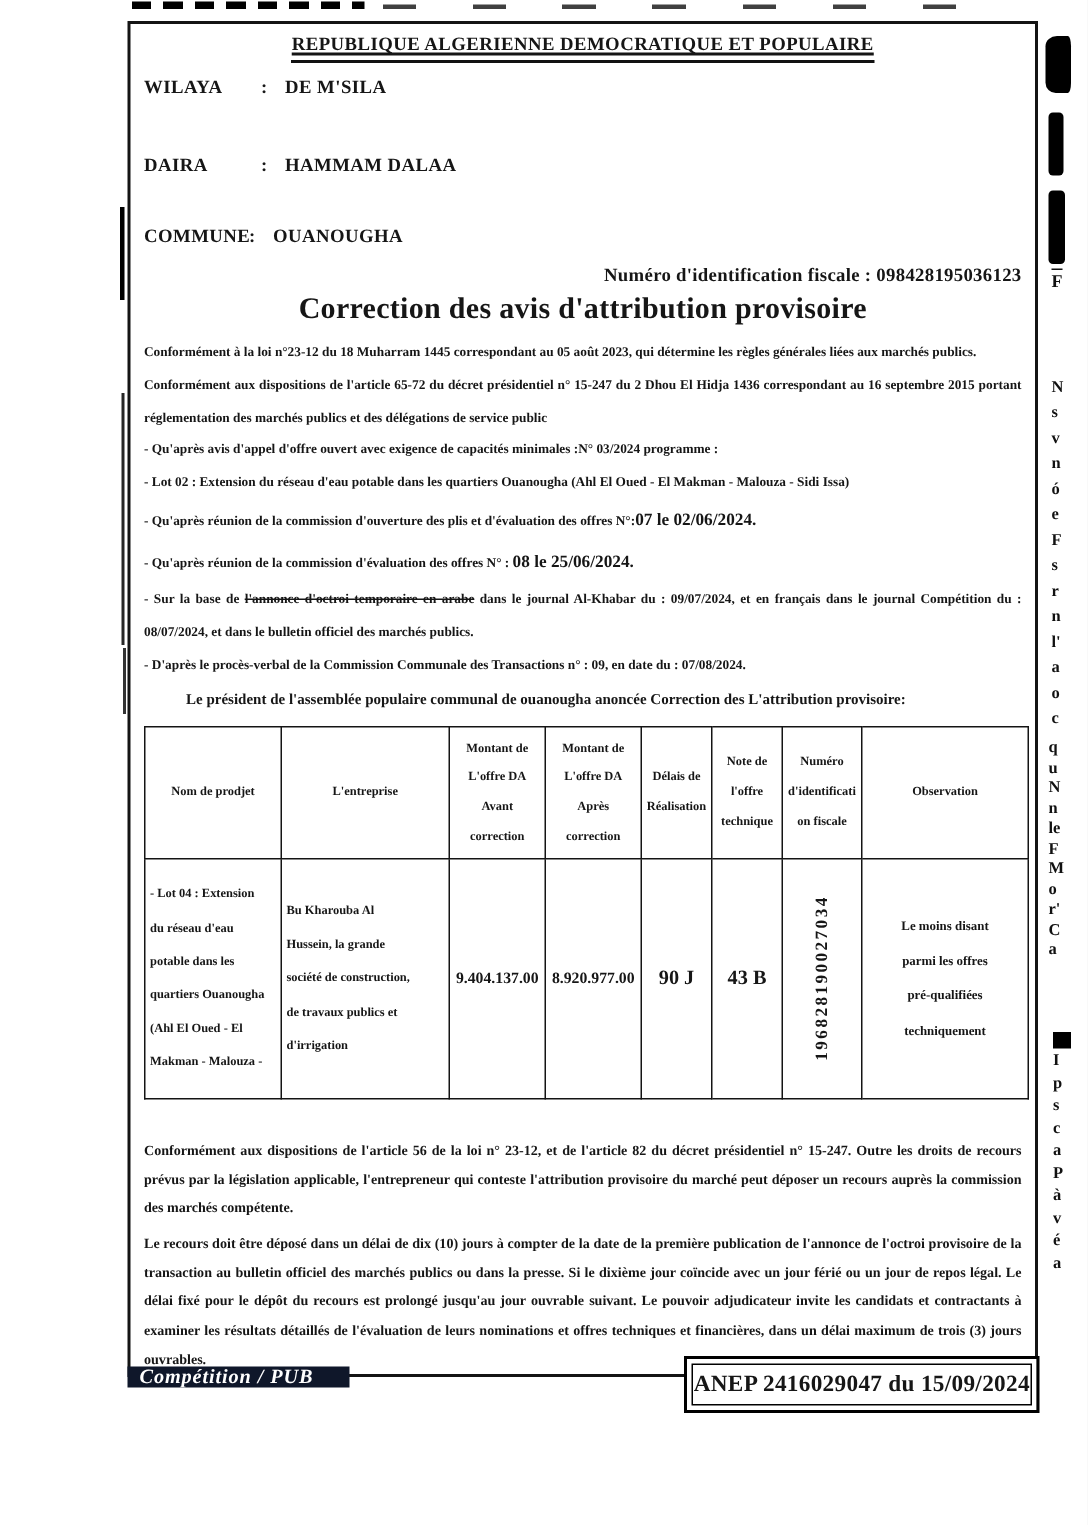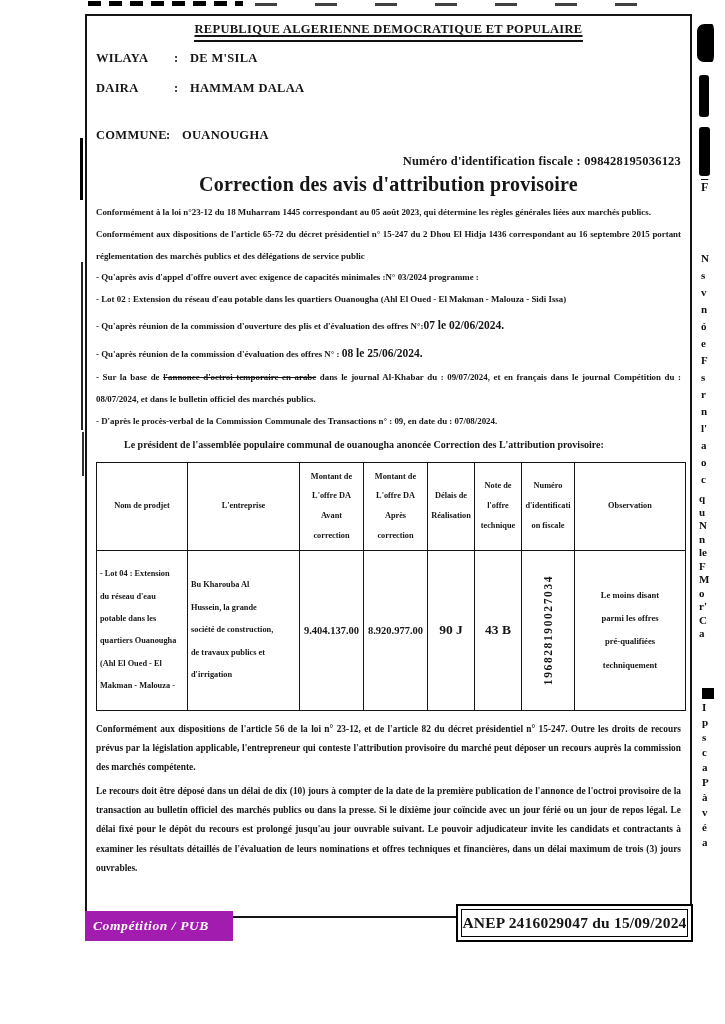--- a/index.html
+++ b/index.html
@@ -34,21 +34,21 @@
     text-underline-offset:2px;
     padding-bottom:3px;
   }
   .admin-row{
     display:grid;
     grid-template-columns:78px 16px auto;
     font-size:12.5px;font-weight:bold;
     letter-spacing:.3px;
   }
   .admin-row.wilaya{margin-top:9px;}
-  .admin-row.daira{margin-top:15px;}
+  .admin-row.daira{margin-top:37px;}
   .admin-row.commune{margin-top:32px;grid-template-columns:70px 16px auto;}
   .fiscal-line{
     text-align:right;font-size:12.5px;font-weight:bold;
     margin-top:11px;letter-spacing:.2px;
   }
   .doc-title{
     text-align:center;font-size:20px;font-weight:bold;
     margin-top:4px;letter-spacing:.2px;
   }
   
@@ -103,32 +103,32 @@
     white-space:nowrap;
     font-size:11.5px;font-weight:bold;
     letter-spacing:1.6px;
   }
   td.cell-obs{
     font-size:8.6px;font-weight:bold;
     line-height:2.7;white-space:pre-line;
     text-align:center;vertical-align:top;padding-top:6px;
   }
   
-  .legal{margin-top:9px;}
+  .legal{margin-top:26px;}
   .legal p{
     margin:0 0 4px 0;
     font-size:9.4px;font-weight:bold;
     line-height:2.05;
     text-align:justify;
   }
   
   .pub-box{
     position:absolute;left:85px;top:911px;
-    width:148px;height:30px;
-    background:#a21caf;color:#fff;
+    width:148px;height:14px;
+    background:#0f172a;color:#fff;
     display:flex;align-items:center;
     padding-left:8px;box-sizing:border-box;
     font-size:13.5px;font-style:italic;font-weight:bold;
     letter-spacing:.6px;
   }
   .anep-box{
     position:absolute;left:456px;top:904px;
     width:237px;height:38px;
     background:#fff;
     border:2px solid #000;

